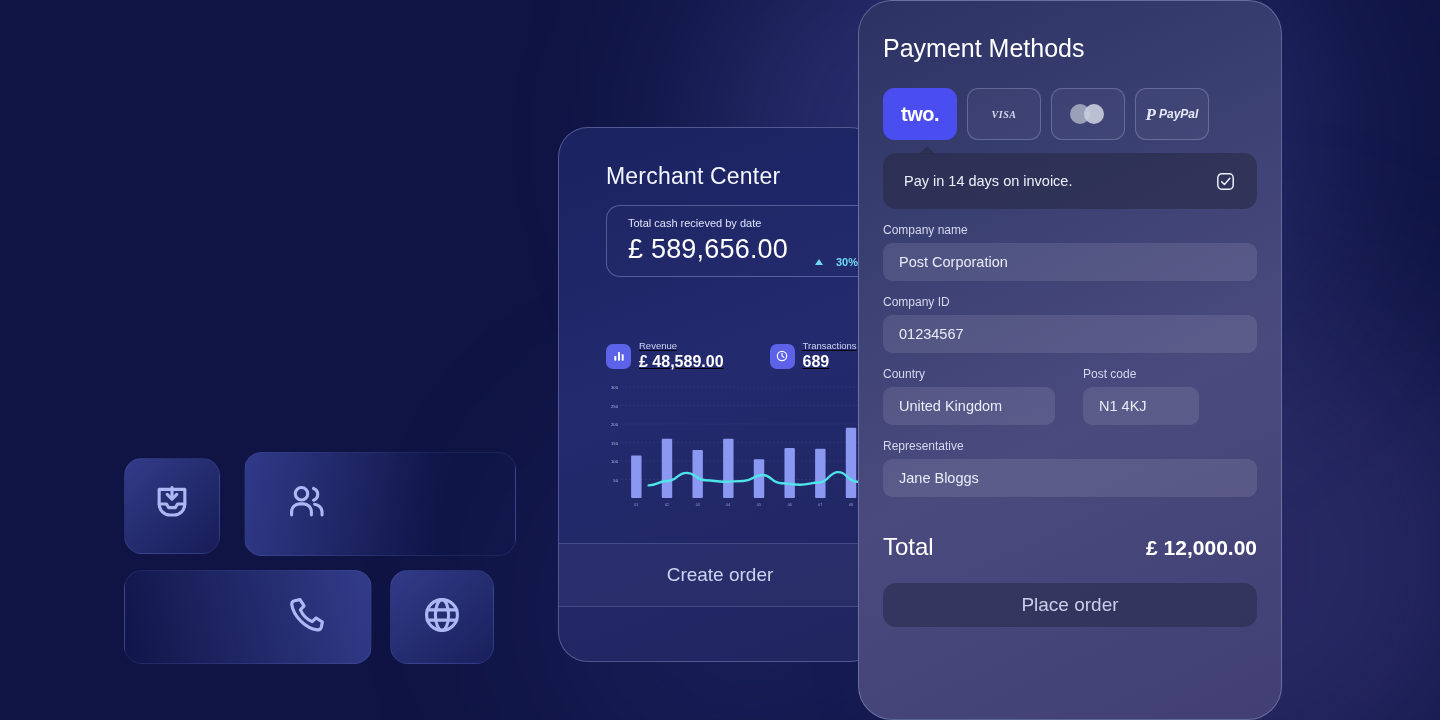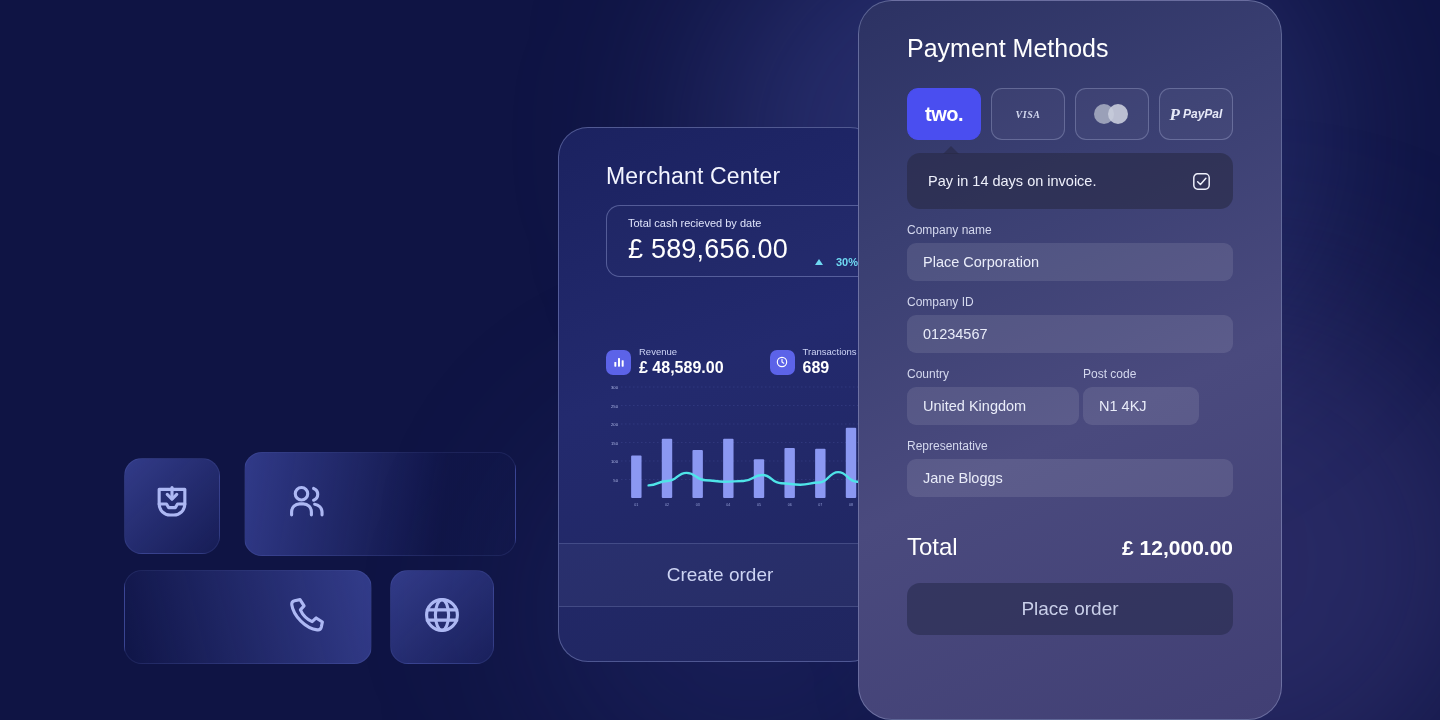--- a/index.html
+++ b/index.html
@@ -56,21 +56,21 @@
   }
   .total-box .lbl { position:absolute; left:21px; top:11px; font-size:11px; color:#dfe4fb; }
   .total-box .val { position:absolute; left:21px; top:28px; font-size:27px; font-weight:400;
                     color:#ffffff; letter-spacing:.2px; white-space:nowrap; }
   .delta { position:absolute; left:256px; top:128px; font-size:11px;
            color:#6fd9f2; font-weight:600; display:flex; align-items:center; gap:13px; }
   .delta .tri { width:0;height:0;border-left:4px solid transparent;border-right:4px solid transparent;
                 border-bottom:6px solid #6fd9f2; display:inline-block; }
 
   
-  .stats { position:absolute; left:47px; top:218px; display:flex; gap:46px; }
+  .stats { position:absolute; left:47px; top:212px; display:flex; gap:46px;text-decoration:underline; }
   .stat { display:flex; align-items:center; gap:8px; }
   .stat .ico { width:25px; height:25px; border-radius:7px; background:#5c63e8;
                display:flex; align-items:center; justify-content:center; flex:0 0 auto; }
   .stat .ico svg { width:14px; height:14px; }
   .stat .lbl { font-size:9.5px; color:#ccd3f5; line-height:1.25; }
   .stat .num { font-size:16px; color:#ffffff; font-weight:700; line-height:1.3; }
 
   
   #chartwrap { position:absolute; left:40px; top:255px; width:302px; height:135px; }
   #chart { width:302px; height:135px; display:block; }
@@ -84,21 +84,21 @@
     display:flex; align-items:center; justify-content:center;
     font-size:19px; color:#cdd4f3; font-weight:500;
   }
 
   
   #payment {
     position:absolute; left:858px; top:0px; width:424px; height:720px;
     border-radius:34px 34px 34px 34px;
     background:linear-gradient(155deg,#2c3263 0%, #3a3f72 28%, #4a4a7e 58%, #413f74 100%);
     border:1px solid rgba(186,196,240,.34);
-    overflow:hidden; padding:0 48px;
+    overflow:hidden; padding:0 24px;
   }
   #payment .p-title { margin-top:33px; font-size:25px; font-weight:500; color:#ffffff; }
 
   .methods { display:flex; gap:10px; margin-top:25px; }
   .method {
     width:74px; height:52px; border-radius:11px;
     border:1px solid rgba(200,208,245,.28);
     display:flex; align-items:center; justify-content:center;
     background:rgba(255,255,255,.035);
   }
@@ -129,30 +129,30 @@
   .chk { width:21px; height:21px; }
   .chk svg { width:21px; height:21px; fill:none; stroke:#eef0fb; stroke-width:1.7;
              stroke-linecap:round; stroke-linejoin:round; }
 
   .field-label { font-size:12px; color:#d4d8ee; margin:14px 0 6px; }
   .field {
     height:38px; border-radius:9px; background:rgba(255,255,255,.10);
     display:flex; align-items:center; padding:0 16px;
     font-size:14.5px; color:#e9ecf9;
   }
-  .row2 { display:flex; gap:4px;align-items:center; }
+  .row2 { display:flex; gap:28px;align-items:center; }
   .row2 .col-a { width:172px; }
   .row2 .col-b { width:116px; }
 
   .total-row { display:flex; align-items:baseline; justify-content:space-between; margin-top:36px; }
   .total-row .t-lbl { font-size:24px; color:#ffffff; font-weight:500; }
   .total-row .t-val { font-size:21px; color:#ffffff; font-weight:600; }
 
   .place-order {
-    margin-top:22px; height:52px; border-radius:13px;
+    margin-top:22px; height:44px; border-radius:13px;
     background:rgba(44,47,84,.70);
     display:flex; align-items:center; justify-content:center;
     font-size:19px; color:#c9cfe9; font-weight:500;
   }
 </style>
 </head>
 <body>
 
 <div id="stage">
 
@@ -310,21 +310,21 @@
       <span class="txt">Pay in 14 days on invoice.</span>
       <span class="chk">
         <svg viewBox="0 0 24 24">
             <rect x="3.2" y="3.2" width="17.6" height="17.6" rx="4.4"></rect>
             <path d="M7.6 12.2 10.8 15.4 17 8.4"></path>
           </svg>
       </span>
     </div>
 
     <div class="field-label">Company name</div>
-    <div class="field">Place Corporation</div>
+    <div class="field">Post Corporation</div>
 
     <div class="field-label">Company ID</div>
     <div class="field">01234567</div>
 
     <div class="row2">
       <div class="col-a">
         <div class="field-label">Country</div>
         <div class="field">United Kingdom</div>
       </div>
       <div class="col-b">

